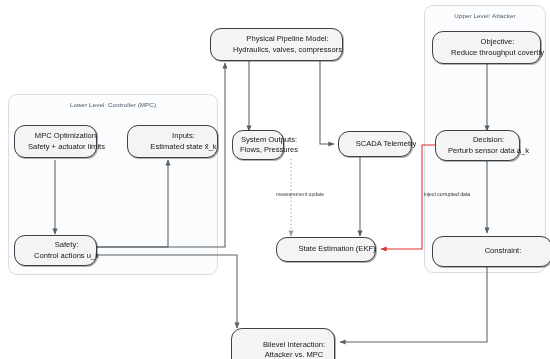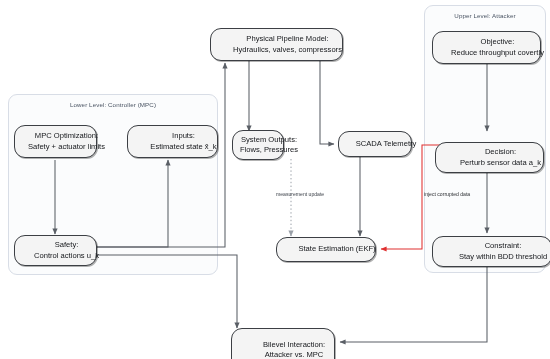--- a/index.html
+++ b/index.html
@@ -156,28 +156,27 @@
 
   <div class="node" style="left:276px; top:237px; width:100px; height:25px;">
     <span class="ln">State Estimation (EKF)</span>
   </div>
 
   <div class="node" style="left:432px; top:31px; width:109px; height:33px;">
     <span class="ln">Objective:</span>
     <span class="ln">Reduce throughput covertly</span>
   </div>
 
-  <div class="node" style="left:435px; top:130px; width:109px; height:31px;margin-top:12px;">
+  <div class="node" style="left:435px; top:130px; width:85px; height:31px;">
     <span class="ln">Decision:</span>
     <span class="ln">Perturb sensor data a_k</span>
   </div>
 
   <div class="node" style="left:432px; top:236px; width:120px; height:31px;text-align:right;">
     <span class="ln">Constraint:</span>
-    <span class="ln">Stay within BDD threshold</span>
   </div>
 
   <div class="node" style="left:231px; top:328px; width:104px; height:44px;">
     <span class="ln">Bilevel Interaction:</span>
     <span class="ln">Attacker vs. MPC</span>
   </div>
 
 </div>
 
 </body></html>

